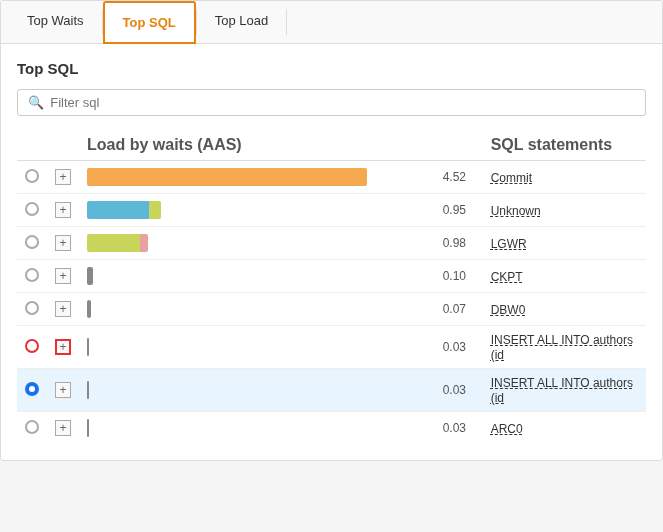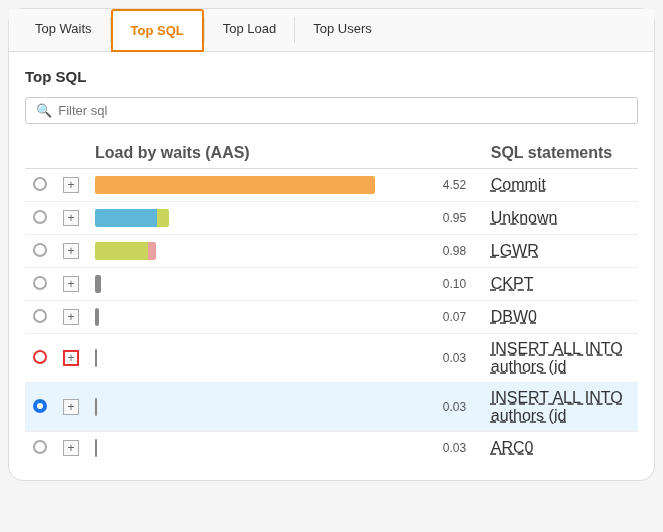--- a/index.html
+++ b/index.html
@@ -6,22 +6,21 @@
     body {
       font-family: Arial, sans-serif;
       font-size: 13px;
       background: #f5f5f5;
       width: 663px;
       min-height: 532px;
     }
     .container {
       background: #fff;
       border: 1px solid #ddd;
-      margin: 8px;
-      border-radius: 15px;
+      border-radius: 3px;
     }
     
     .tabs {
       display: flex;
       border-bottom: 1px solid #ddd;
       background: #f9f9f9;
       padding: 0 8px;
     }
     .tab {
       padding: 12px 18px;
@@ -149,40 +148,39 @@
       color: #555;
       font-size: 12px;
       min-width: 32px;
     }
     
     .sql-link {
       color: #333;
       text-decoration: underline;
       text-decoration-style: dashed;
       cursor: pointer;
-      font-size: 16px;
+      font-size: 12px;
     }
     
     .row-highlighted td {
       background: #e8f4fe;
     }
   </style>
 </head>
 <body>
 
 <div class="container">
 
   <div class="tabs">
     <div class="tab">Top Waits</div>
     <div class="tab-separator"></div>
     <div class="tab active">Top SQL</div>
     <div class="tab-separator"></div>
     <div class="tab">Top Load</div>
     <div class="tab-separator"></div>
-    <div class="tab">Top Users</div>
   </div>
 
   <div class="content">
     <div class="section-title">Top SQL</div>
 
     <div class="search-box">
       <span class="search-icon-wrap">🔍</span>
       <input class="search-input" type="text" placeholder="Filter sql" style="">
     </div>
 

